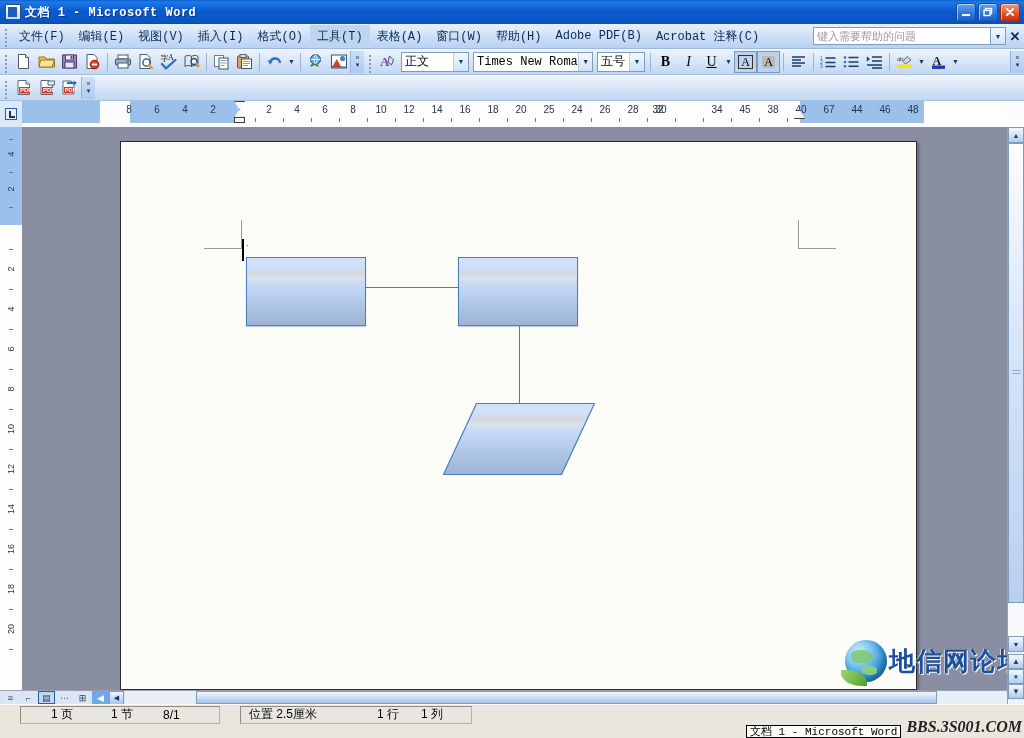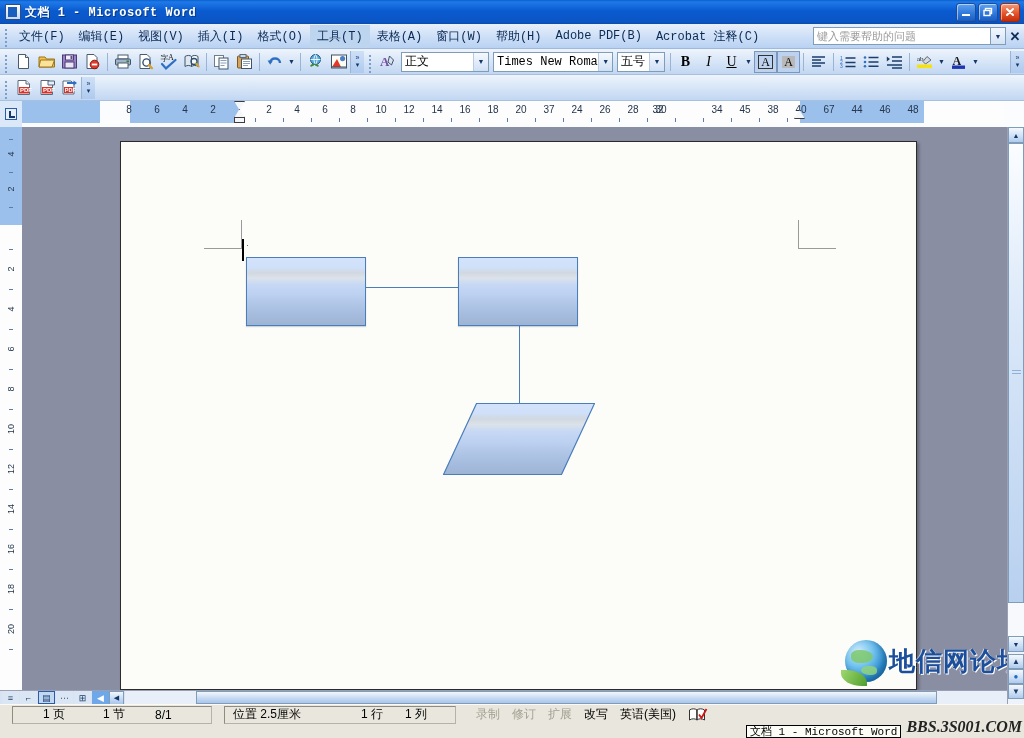--- a/index.html
+++ b/index.html
@@ -103,21 +103,21 @@
   .combo .val {
     font-size: 12px; color: #000; padding: 0 3px; white-space: nowrap;
     font-family: "Liberation Mono", monospace; overflow: hidden;
   }
   .combo .arr {
     width: 15px; height: 18px; margin-left: auto;
     background: linear-gradient(to bottom,#f6f9fd,#cfe0f5);
     border-left: 1px solid #b7cbe4;
     display: flex; align-items: center; justify-content: center; font-size: 7px; color:#13386e;
   }
-  .combo.style-combo { width: 88px; }
+  .combo.style-combo { width: 68px; }
   .combo.font-combo { width: 120px; }
   .combo.size-combo { width: 48px; }
   .fmt-char { font-size: 14px; font-family: "Liberation Serif", serif; color:#000; }
   .btn-sunken { border:1px solid #7a97c0; background:#bdd2ee; }
 
   
   .ruler-h {
     position: absolute; left: 0; top: 101px; width: 1024px; height: 26px;
     background: #dbe8f8; border-bottom: 1px solid #9fb9dd;
     display: flex; align-items: stretch;
@@ -303,21 +303,21 @@
 
   
   .statusbar {
     position:absolute; left:0; top:704px; width:1024px; height:20px;
     background:#e9e7dd; border-top:1px solid #fafaf7;
     display:flex; align-items:center; font-size:12px; color:#000;
   }
   .sb-group {
     display:flex; align-items:center; height:18px;
     border:1px solid #b5b2a7; border-top-color:#8e8b81; border-left-color:#8e8b81;
-    margin-left:12px; padding:0 2px; background:#e9e7dd;
+    margin-left:20px; padding:0 2px; background:#e9e7dd;
   }
   .sb-cell { padding: 0 6px; white-space:nowrap; }
   .sb-cell.dim { color:#a3a095; }
   .sb-icon {
     width:20px; height:16px; position:relative; margin:0 6px;
   }
 
   
   .taskbar {
     position:absolute; left:0; top:724px; width:1024px; height:14px;
@@ -655,21 +655,21 @@
       <span class="rnum" style="left:247px">2</span>
       <span class="rnum" style="left:275px">4</span>
       <span class="rnum" style="left:303px">6</span>
       <span class="rnum" style="left:331px">8</span>
       <span class="rnum" style="left:359px">10</span>
       <span class="rnum" style="left:387px">12</span>
       <span class="rnum" style="left:415px">14</span>
       <span class="rnum" style="left:443px">16</span>
       <span class="rnum" style="left:471px">18</span>
       <span class="rnum" style="left:499px">20</span>
-      <span class="rnum" style="left:527px">37</span>
+      <span class="rnum" style="left:527px">25</span>
       <span class="rnum" style="left:555px">24</span>
       <span class="rnum" style="left:583px">26</span>
       <span class="rnum" style="left:611px">28</span>
       <span class="rnum" style="left:639px">30</span>
       <span class="rnum" style="left:636px">32</span>
       <span class="rnum" style="left:695px">34</span>
       <span class="rnum" style="left:723px">45</span>
       <span class="rnum" style="left:751px">38</span>
       <span class="rnum" style="left:779px">40</span>
       <span class="rnum" style="left:807px">67</span>
@@ -804,35 +804,20 @@
     <div class="sb-group" style="width:200px">
       <span class="sb-cell" style="padding-left:28px">1 页</span>
       <span class="sb-cell" style="padding-left:32px">1 节</span>
       <span class="sb-cell" style="padding-left:24px">8/1</span>
     </div>
     <div class="sb-group" style="width:232px">
       <span class="sb-cell" style="padding-left:6px">位置 2.5厘米</span>
       <span class="sb-cell" style="padding-left:54px">1 行</span>
       <span class="sb-cell" style="padding-left:16px">1 列</span>
     </div>
-    <div class="sb-group" style="border:none">
-      <span class="sb-cell dim">录制</span>
-      <span class="sb-cell dim">修订</span>
-      <span class="sb-cell dim">扩展</span>
-      <span class="sb-cell">改写</span>
-      <span class="sb-cell">英语(美国)</span>
-      <span class="sb-icon">
-        <svg width="20" height="16" viewBox="0 0 20 16">
-          <path d="M1.5 3c2.5-1.6 5.5-1.6 7.5 0v10c-2-1.6-5-1.6-7.5 0z" fill="#fff" stroke="#333"></path>
-          <path d="M9 3c2-1.6 5-1.6 7.5 0v10c-2.5-1.6-5.5-1.6-7.5 0z" fill="#fff" stroke="#333"></path>
-          <path d="M9 3v10" stroke="#333"></path>
-          <path d="M11 7.5 L13.5 11 L18.5 2" stroke="#cc1a1a" stroke-width="1.8" fill="none"></path>
-        </svg>
-      </span>
-    </div>
   </div>
 
   <div class="taskbar">
     <div class="task-btn">文档 1 - Microsoft Word</div>
   </div>
 
   <div class="wm-url">BBS.3S001.COM</div>
 
 </div>
 

